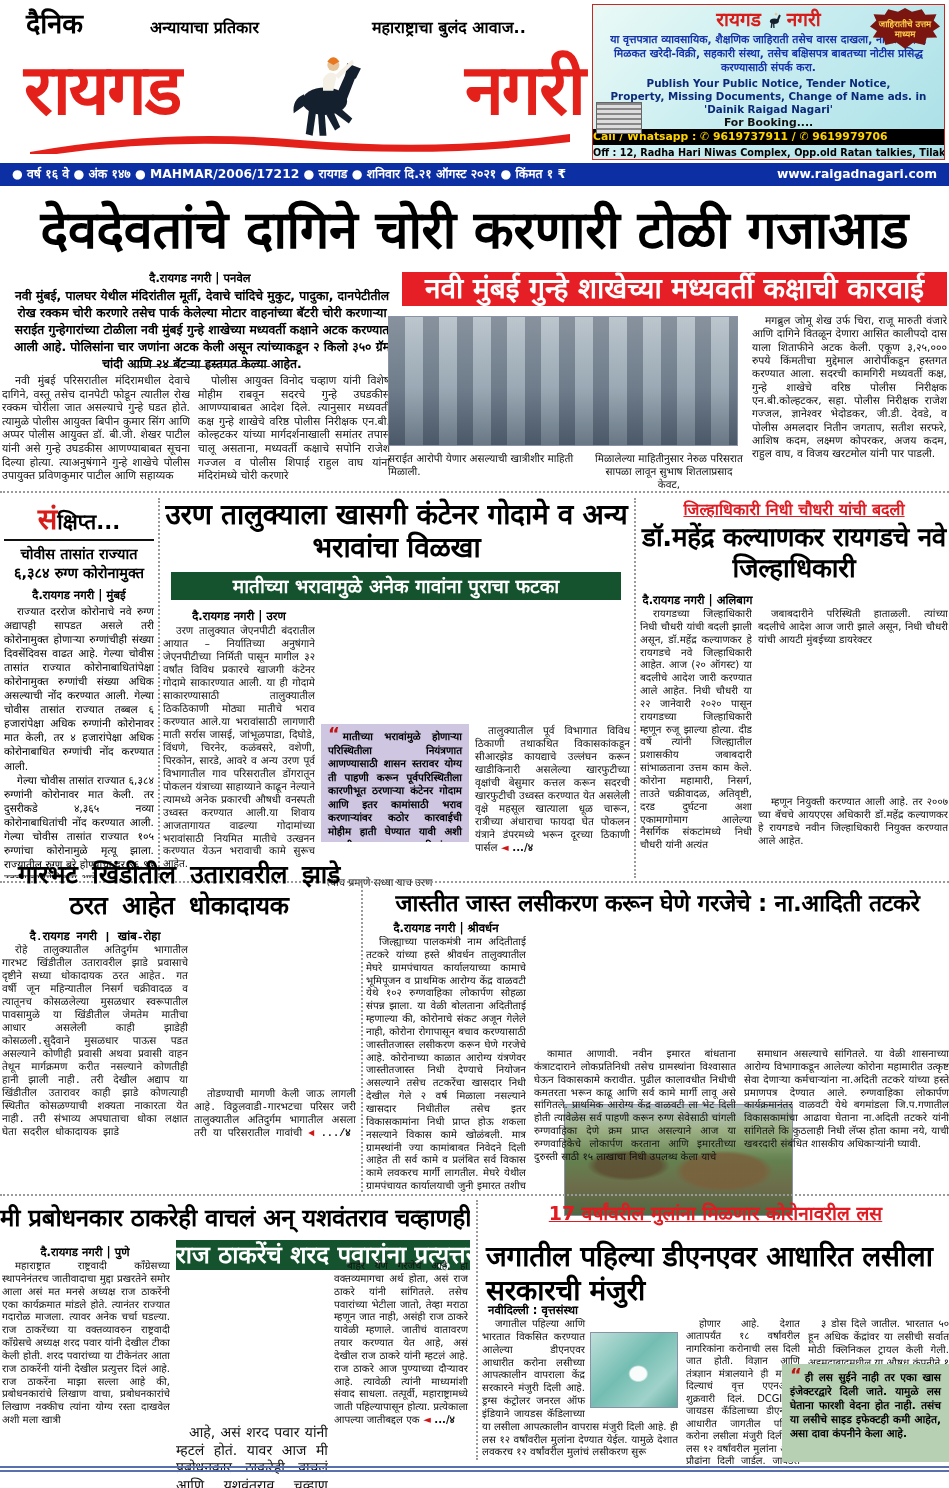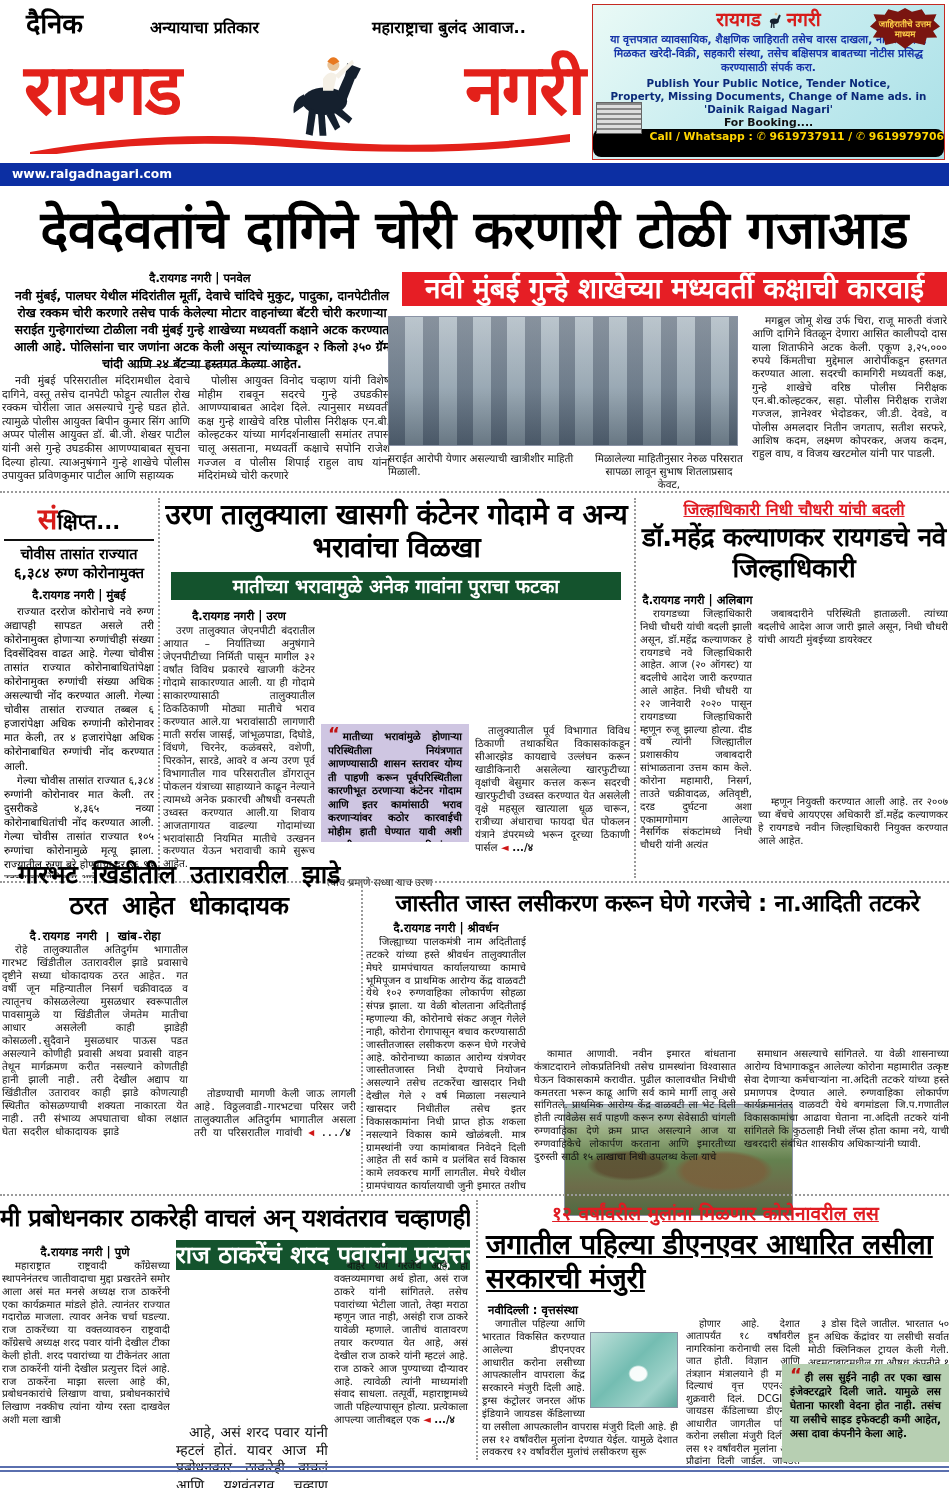--- a/index.html
+++ b/index.html
@@ -37,21 +37,21 @@
   .qmark{color:#c01212;font-size:18px;font-weight:900;line-height:0.6;margin-right:3px;}
   
   .mh-daily{font-size:27px;font-weight:900;}
   .mh-slogan{font-size:16px;font-weight:bold;}
   .mh-title{font-size:70px;font-weight:900;color:#e3211a;letter-spacing:-2px;line-height:1;}
   .adbox{background:linear-gradient(135deg,#eafaf6 0%,#c9edf0 45%,#a9e0e7 100%);border:1.5px solid #c42a22;overflow:hidden;}
   .ad-mini{color:#d71c1a;font-weight:900;font-size:19px;line-height:1;}
   .ad-marathi{color:#1634a8;font-weight:bold;font-size:10.8px;line-height:1.3;text-align:center;padding:0 5px;}
   .ad-eng{color:#0b2a7a;font-weight:bold;font-size:10.3px;text-align:center;line-height:1.25;}
   .ad-booking{color:#111;font-weight:bold;font-size:10.8px;text-align:center;}
-  .ad-call{background:#000;color:#ffd400;font-weight:bold;font-size:10.8px;text-align:right;line-height:16px;height:28px;white-space:nowrap;border-radius:8px;}
+  .ad-call{background:#000;color:#ffd400;font-weight:bold;font-size:10.8px;text-align:left;line-height:16px;height:16px;white-space:nowrap;}
   .ad-addr{color:#000;font-weight:bold;font-size:9.7px;text-align:center;white-space:nowrap;line-height:15px;}
   .ad-web{background:#122a8c;color:#fff;font-weight:bold;font-size:10.6px;text-align:center;line-height:17px;height:17px;white-space:nowrap;}
   .badge{position:absolute;top:3px;right:4px;width:70px;height:42px;background:#7a1510;color:#ffd24a;
     font-size:8.6px;font-weight:bold;text-align:center;display:flex;align-items:center;justify-content:center;line-height:1.2;
     clip-path:polygon(50% 0,60% 9%,74% 3%,79% 16%,95% 15%,91% 30%,100% 44%,90% 55%,96% 70%,81% 71%,78% 88%,62% 82%,50% 97%,38% 82%,22% 88%,19% 71%,4% 70%,10% 55%,0 44%,9% 30%,5% 15%,21% 16%,26% 3%,40% 9%);}
   .np-thumb{position:absolute;left:3px;top:97px;width:46px;height:32px;background:
     repeating-linear-gradient(180deg,#888 0 2px,#ddd 2px 5px);border:1px solid #666;}
   .infobar{background:#0c2fa3;color:#fff;font-weight:bold;font-size:12.3px;line-height:23px;display:flex;justify-content:space-between;padding:0 12px;white-space:nowrap;overflow:hidden;}
   .rule-short{border-top:1.5px solid #333;}
   .bottom-line{border-top:2px solid #5a6fae;border-bottom:2px solid #5a6fae;height:6px;}
@@ -105,20 +105,21 @@
       <div class="ad-eng">Property, Missing Documents, Change of Name ads. in 'Dainik Raigad Nagari'</div>
       <div class="ad-booking">For Booking....</div>
       <div class="ad-call">Call / Whatsapp : ✆ 9619737911 / ✆ 9619979706</div>
       <div class="ad-addr">Off : 12, Radha Hari Niwas Complex, Opp.old Ratan talkies, Tilak Road, Panvel. Ph : 022-27469434</div>
       <div class="ad-web">Web : www.raigadnagari.com / Email : raigad.nagari@gmail.com</div>
       <div class="np-thumb"></div>
     </aside>
   </header>
 
   <div class="abs infobar" style="left:0;top:163px;width:949px;height:23px;">
+    <span>● वर्ष १६ वे    ● अंक १४७    ● MAHMAR/2006/17212    ● रायगड    ● शनिवार दि.२१ ऑगस्ट २०२१    ● किंमत १ ₹</span>
     <span>www.raigadnagari.com</span>
   </div>
 
   <h1 class="abs headline center" style="left:0;top:192px;width:949px;font-size:52px;white-space:nowrap;overflow:hidden;text-align:center;">देवदेवतांचे दागिने चोरी करणारी टोळी गजाआड</h1>
 
   <section class="abs" style="left:0;top:264px;width:949px;height:226px;">
     <div class="abs dateline" style="left:0;top:6px;width:400px;">दै.रायगड नगरी | पनवेल</div>
     <div class="abs bold center" style="left:4px;top:24px;width:396px;font-size:12.3px;line-height:1.38;">नवी मुंबई, पालघर येथील मंदिरांतील मूर्ती, देवाचे चांदिचे मुकुट, पादुका, दानपेटीतील रोख रक्कम चोरी करणारे तसेच पार्क केलेल्या मोटार वाहनांच्या बॅटरी चोरी करणाऱ्या सराईत गुन्हेगारांच्या टोळीला नवी मुंबई गुन्हे शाखेच्या मध्यवर्ती कक्षाने अटक करण्यात आली आहे. पोलिसांना चार जणांना अटक केली असून त्यांच्याकडून २ किलो ३५० ग्रॅम चांदी आणि २४ बॅटऱ्या हस्तगत केल्या आहेत.</div>
     <div class="abs rule-short" style="left:130px;top:102px;width:140px;"></div>
     <div class="abs col" style="left:2px;top:110px;width:188px;height:114px;font-size:10.8px;">नवी मुंबई परिसरातील मंदिरामधील देवाचे दागिने, वस्तू तसेच दानपेटी फोडून त्यातील रोख रक्कम चोरीला जात असल्याचे गुन्हे घडत होते. त्यामुळे पोलीस आयुक्त बिपीन कुमार सिंग आणि अप्पर पोलीस आयुक्त डॉ. बी.जी. शेखर पाटील यांनी असे गुन्हे उघडकीस आणण्याबाबत सूचना दिल्या होत्या. त्याअनुषंगाने गुन्हे शाखेचे पोलीस उपायुक्त प्रविणकुमार पाटील आणि सहाय्यक</div>
@@ -207,22 +208,22 @@
     <div class="abs col" style="left:176px;top:194px;width:152px;height:68px;font-size:14px;margin-top:30px;">आहे, असं शरद पवार यांनी म्हटलं होतं. यावर आज मी प्रबोधनकार ठाकरेही वाचलं आणि यशवंतराव चव्हाण देखील वाचलं. महाराष्ट्र जातीपातीच्या विचारातून</div>
     <div class="abs col" style="left:334px;top:60px;width:134px;height:202px;font-size:10.2px;">
       <span>बाहेर येणं गरजेचं आहे, हा वक्तव्यमागचा अर्थ होता, असं राज ठाकरे यांनी सांगितले. तसेच पवारांच्या भेटीला जातो, तेव्हा मराठा म्हणून जात नाही, असंही राज ठाकरे यावेळी म्हणाले. जातीचं वातावरण तयार करण्यात येत आहे, असं देखील राज ठाकरे यांनी म्हटलं आहे. राज ठाकरे आज पुण्याच्या दौऱ्यावर आहे. त्यावेळी त्यांनी माध्यमांशी संवाद साधला. तत्पूर्वी, महाराष्ट्रामध्ये जाती पहिल्यापासून होत्या. प्रत्येकाला आपल्या जातीबद्दल एक</span>
       <span class="more-arrow">◄</span><span class="more-text"> .../४</span>
     </div>
   </section>
 
   <div class="abs dotted-v" style="left:476px;top:1200px;height:260px;"></div>
 
   <section class="abs" style="left:482px;top:1200px;width:467px;height:264px;">
-    <div class="kicker" style="font-size:19px;">१२ वर्षांवरील मुलांना मिळणार कोरोनावरील लस</div>
-    <div class="headline" style="font-size:28px;line-height:1.2;padding-left:4px;margin-top:2px;text-decoration:underline;">जगातील पहिल्या डीएनएवर आधारित लसीला सरकारची मंजुरी</div>
+    <div class="kicker" style="font-size:19px;">17 वर्षांवरील मुलांना मिळणार कोरोनावरील लस</div>
+    <div class="headline" style="font-size:28px;line-height:1.2;padding-left:4px;margin-top:14px;">जगातील पहिल्या डीएनएवर आधारित लसीला सरकारची मंजुरी</div>
     <div class="abs dateline" style="left:6px;top:102px;width:150px;text-align:left;">नवीदिल्ली : वृत्तसंस्था</div>
     <div class="abs col" style="left:0;top:118px;width:196px;height:146px;font-size:10.2px;">
       <span class="ph ph-vaccine" style="position:relative;float:right;width:88px;height:76px;margin:14px 0 3px 5px;display:block;"></span>
       <span>जगातील पहिल्या आणि भारतात विकसित करण्यात आलेल्या डीएनएवर आधारीत करोना लसीच्या आपत्कालीन वापराला केंद्र सरकारने मंजुरी दिली आहे. ड्रग्स कंट्रोलर जनरल ऑफ इंडियाने जायडस कॅडिलाच्या या लसीला आपत्कालीन वापरास मंजुरी दिली आहे. ही लस १२ वर्षांवरील मुलांना देण्यात येईल. यामुळे देशात लवकरच १२ वर्षांवरील मुलांचं लसीकरण सुरू</span>
     </div>
     <div class="abs col" style="left:204px;top:118px;width:114px;height:146px;font-size:9.9px;">होणार आहे. देशात आतापर्यंत १८ वर्षांवरील नागरिकांना करोनाची लस दिली जात होती. विज्ञान आणि तंत्रज्ञान मंत्रालयाने ही माहिती दिल्याचं वृत्त एएनआयने शुक्रवारी दिलं. DCGI ने जायडस कॅडिलाच्या डीएनएवर आधारीत जागतील पहिल्या करोना लसीला मंजुरी दिली. ही लस १२ वर्षांवरील मुलांना आणि प्रौढांना दिली जाईल. जायडस कॅडिलाच्या या लसीचे</div>
     <div class="abs col" style="left:326px;top:118px;width:141px;height:46px;font-size:10.2px;">३ डोस दिले जातील. भारतात ५० हून अधिक केंद्रांवर या लसीची सर्वात मोठी क्लिनिकल ट्रायल केली गेली. अहमदाबादमधील या औषध कंपनीने १ जुलैला लसीच्या आपत्कालीन मंजुरीसाठी DCGI कडे अर्ज केला होता.</div>
     <div class="abs green-box" style="left:300px;top:164px;width:167px;height:98px;">
       <span class="qmark">“</span><span>ही लस सुईने नाही तर एका खास इंजेक्टरद्वारे दिली जाते. यामुळे लस घेताना फारशी वेदना होत नाही. तसंच या लसीचे साइड इफेक्टही कमी आहेत, असा दावा कंपनीने केला आहे.</span>
     </div>

